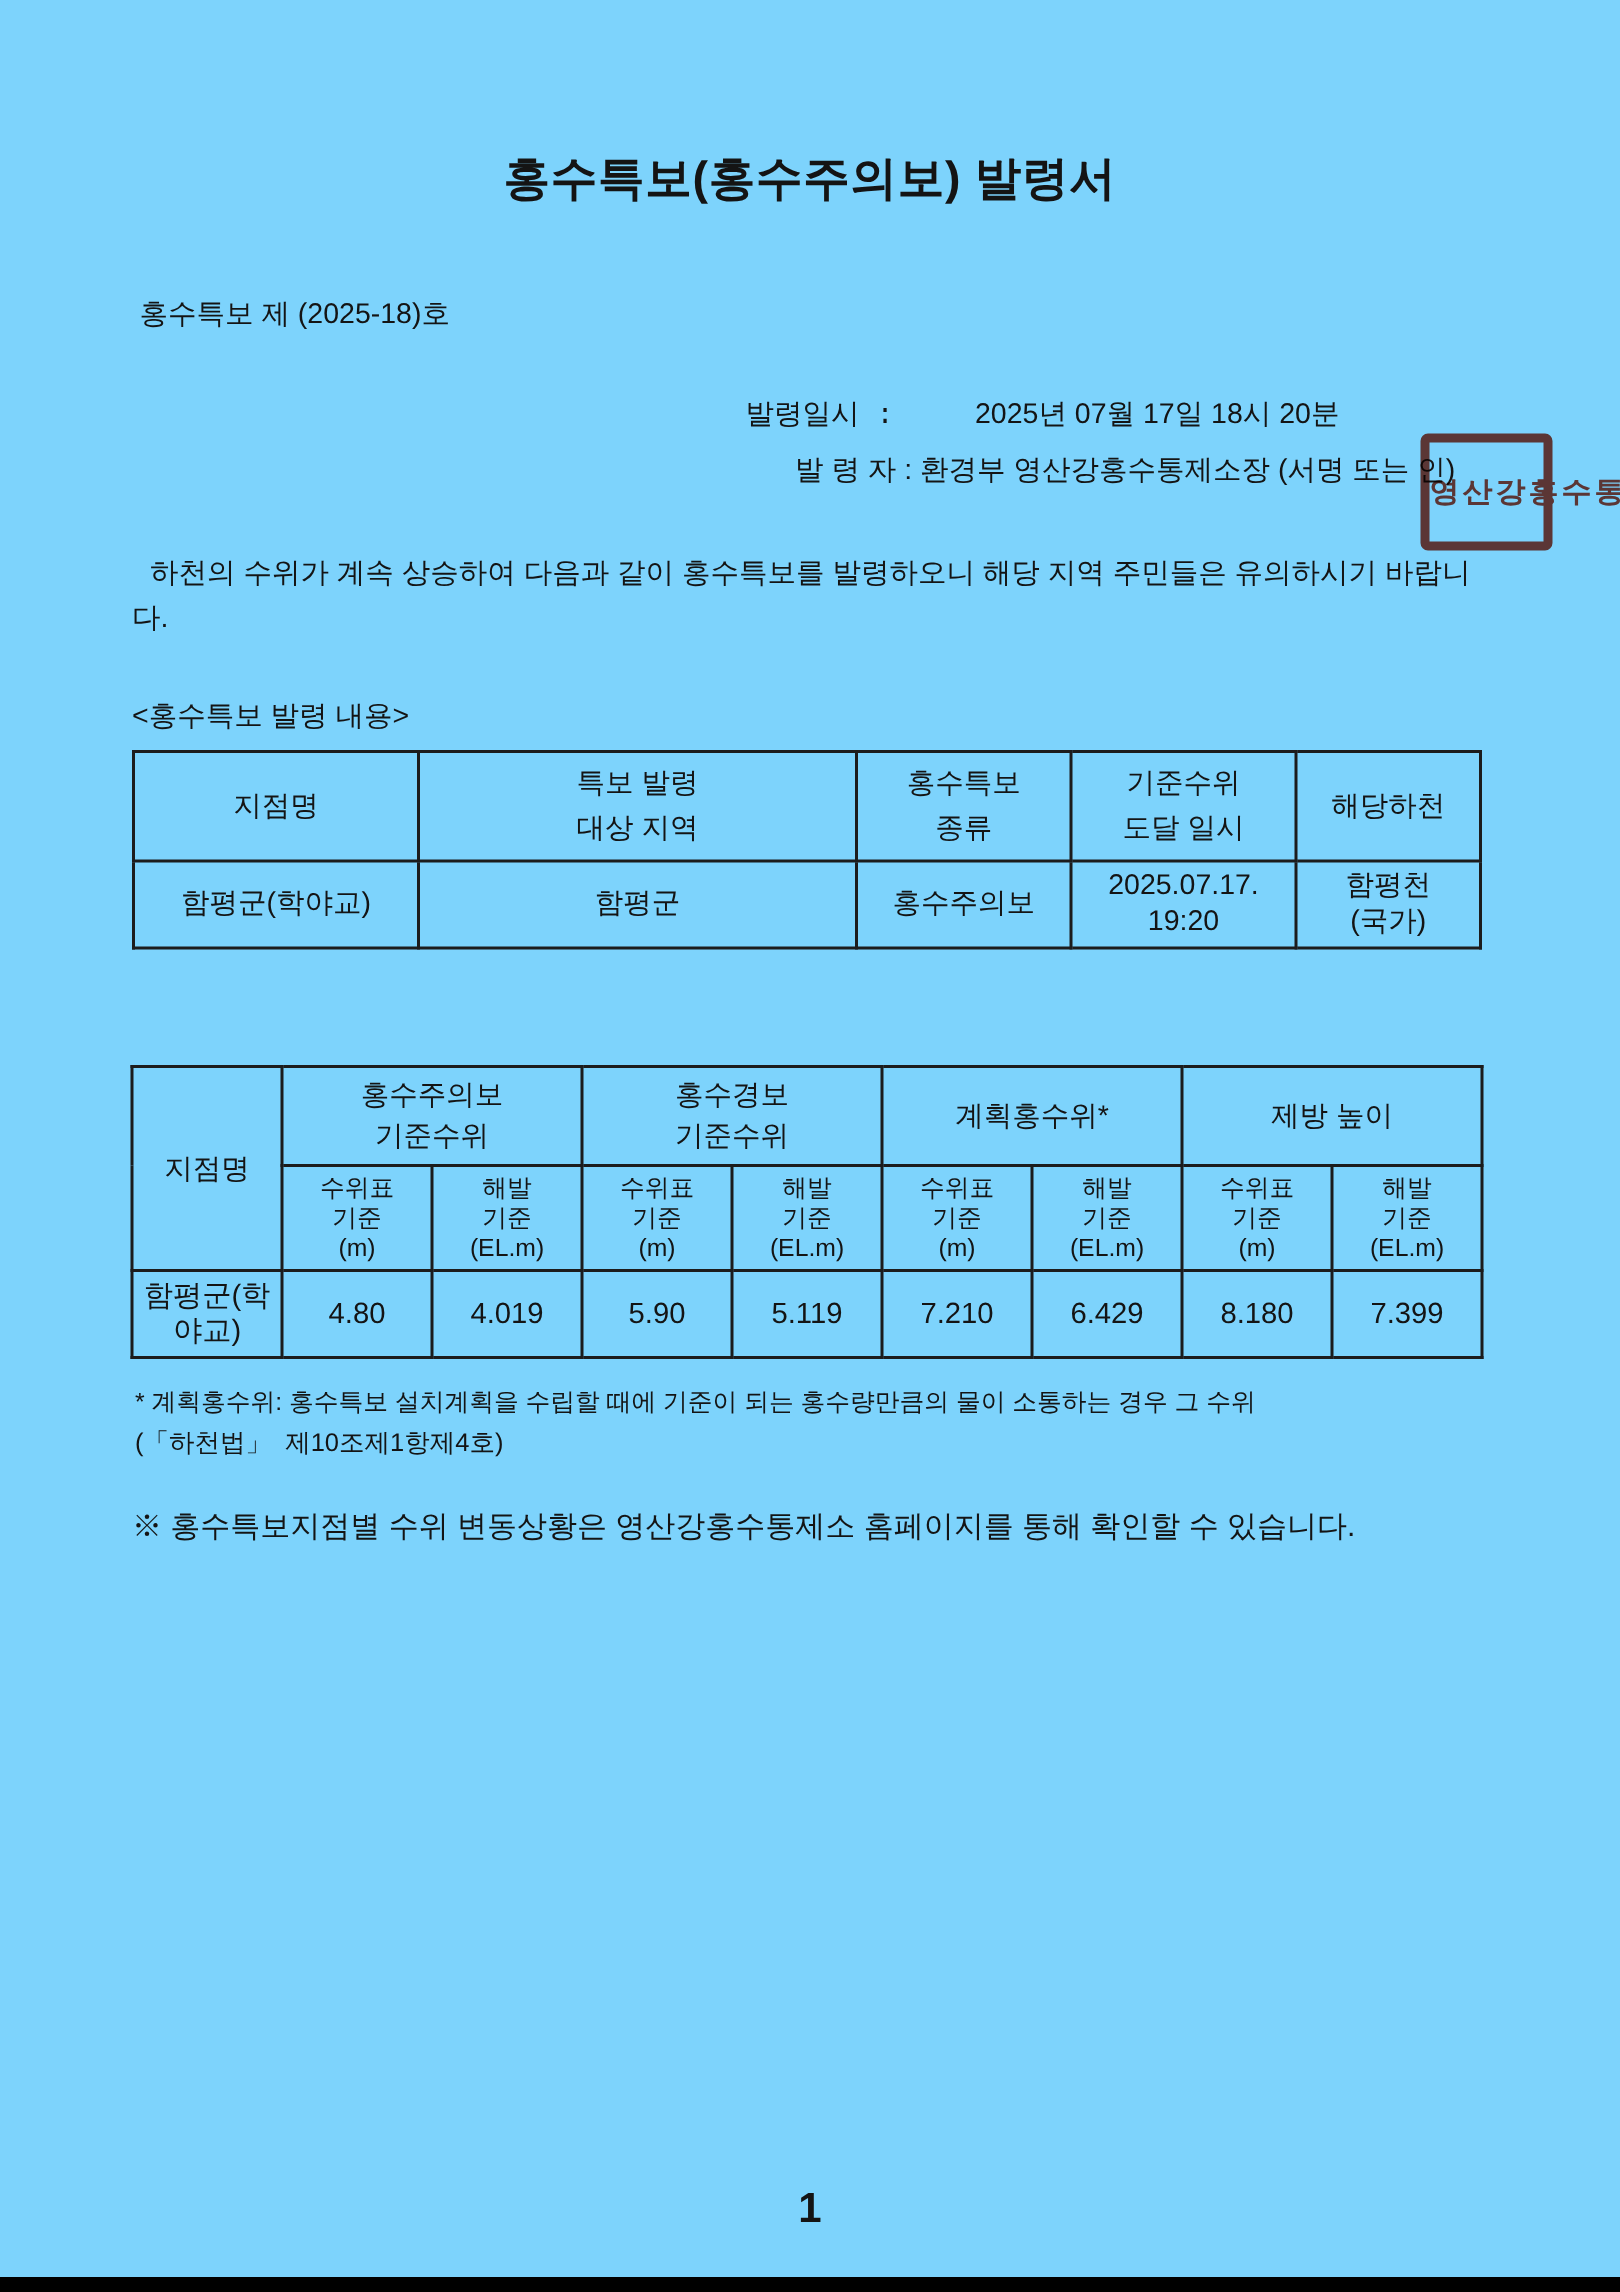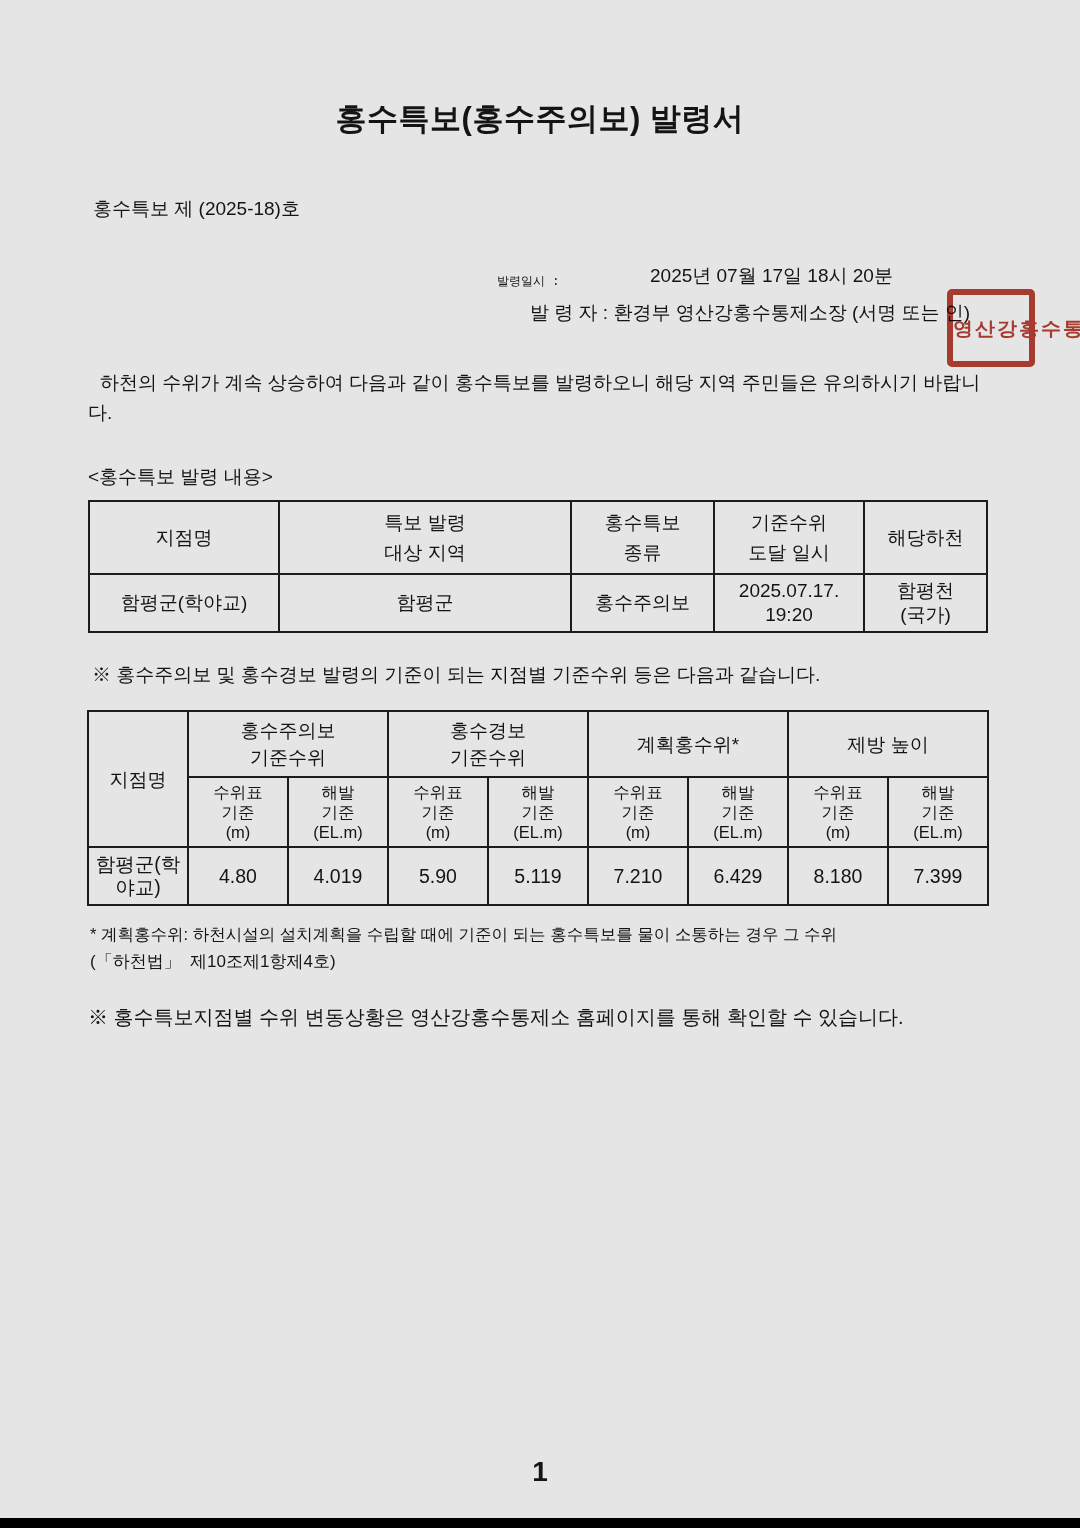--- a/index.html
+++ b/index.html
@@ -1,34 +1,34 @@
 <!DOCTYPE html>
 <html><head>
 <meta charset="utf-8">
 <style>
   html, body { margin: 0; padding: 0; background: #ffffff; }
   .page {
     position: relative;
     width: 1080px;
     height: 1528px;
-    background: #e5e5e5;
+    background: #7dd3fc;
     font-family: "Liberation Sans", sans-serif;
     color: #141414;
     overflow: hidden;
   }
   .abs { position: absolute; }
   .doc-title {
     top: 98px; left: 0; width: 100%;
     text-align: center;
     font-size: 31px; font-weight: 700;
     letter-spacing: 0.5px;
     margin: 0;
   }
   .doc-number { top: 196px; left: 93px; font-size: 19px; }
-  .issue-label  { top: 273px; left: 497px; font-size: 12px; font-family: Liberation Mono, monospace; }
+  .issue-label  { top: 263px; left: 497px; font-size: 19px; font-family: Liberation Mono, monospace; }
   .issue-value  { top: 263px; left: 650px; font-size: 19px; }
   .issuer-line  { top: 300px; left: 497px; font-size: 19px; white-space: pre-wrap; margin-left: 33px; }
   .stamp {
     top: 289px; left: 947px;
     width: 76px; height: 66px;
     border: 6px solid #b5372a;
     border-radius: 5px;
     display: flex; 
     justify-content: space-around; align-items: center;
     mix-blend-mode: multiply;
@@ -125,21 +125,20 @@
       <td>함평군</td>
       <td>홍수주의보</td>
       <td>2025.07.17.
 19:20</td>
       <td>함평천
 (국가)</td>
     </tr>
   </tbody>
     </table>
 
-  <div class="abs criteria-note">※ 홍수주의보 및 홍수경보 발령의 기준이 되는 지점별 기준수위 등은 다음과 같습니다.</div>
 
   <table class="abs table2">
     <colgroup>
       <col style="width:100px">
         <col style="width:100px">
         <col style="width:100px">
         <col style="width:100px">
         <col style="width:100px">
         <col style="width:100px">
         <col style="width:100px">
@@ -189,21 +188,21 @@
       <td>5.90</td>
       <td>5.119</td>
       <td>7.210</td>
       <td>6.429</td>
       <td>8.180</td>
       <td>7.399</td>
     </tr>
   </tbody>
     </table>
 
-  <div class="abs footnote1">* 계획홍수위: 하천시설의 설치계획을 수립할 때에 기준이 되는 홍수특보를 물이 소통하는 경우 그 수위</div>
+  <div class="abs footnote1">* 계획홍수위: 홍수특보 설치계획을 수립할 때에 기준이 되는 홍수량만큼의 물이 소통하는 경우 그 수위</div>
   <div class="abs footnote2">(「하천법」  제10조제1항제4호)</div>
 
   <div class="abs website-note">※ 홍수특보지점별 수위 변동상황은 영산강홍수통제소 홈페이지를 통해 확인할 수 있습니다.</div>
 
   <div class="abs page-number">1</div>
 
   <div class="abs bottom-bar"></div>
 
 </div>
 

